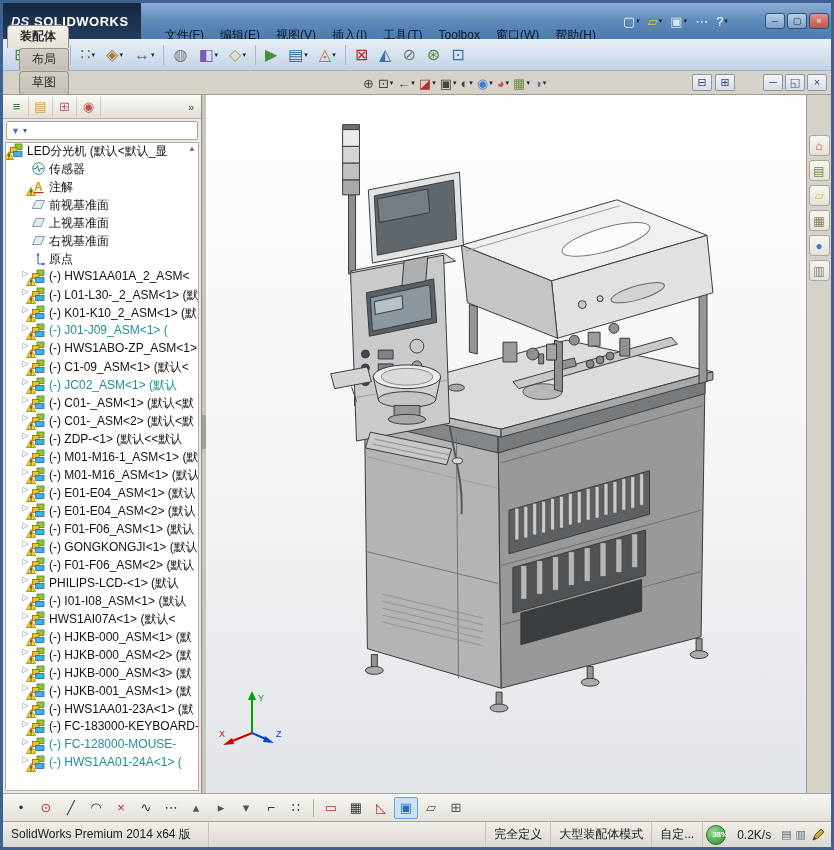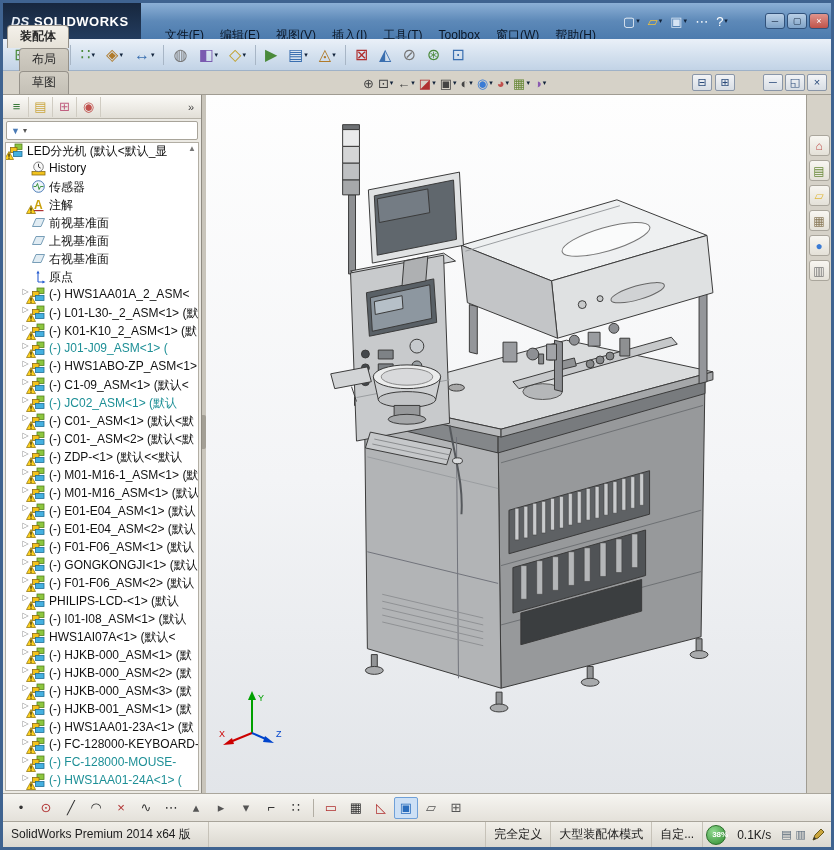--- a/index.html
+++ b/index.html
@@ -315,31 +315,20 @@
                     <rect x="4.45" y="6.6" width="1.1" height="1.1" fill="#111"></rect>
                   </svg>
                 </span>
               </span>
               <span class="tlabel">LED分光机 (默认&lt;默认_显</span>
             </div>
             <div class="tree-row">
               <span class="tw"></span>
               <span class="tico">
                 <svg viewBox="0 0 15 15">
-                  <rect x="1" y="10.5" width="13" height="3.5" fill="#f2c31d" stroke="#8a6d12" stroke-width="0.8"></rect>
-                  <circle cx="7.5" cy="5.8" r="4.8" fill="#f8f8f8" stroke="#666" stroke-width="0.8"></circle>
-                  <path d="M7.5 2.8v3l2.1 1.3" stroke="#333" stroke-width="1" fill="none"></path>
-                </svg>
-              </span>
-              <span class="tlabel">History</span>
-            </div>
-            <div class="tree-row">
-              <span class="tw"></span>
-              <span class="tico">
-                <svg viewBox="0 0 15 15">
                   <circle cx="7.5" cy="7.5" r="5.8" fill="#eef4fa" stroke="#3a6fb0" stroke-width="0.9"></circle>
                   <path d="M2.5 7.5h2.6l1.4-3 1.6 6 1.4-3h3" stroke="#2a8a2a" stroke-width="0.9" fill="none"></path>
                 </svg>
               </span>
               <span class="tlabel">传感器</span>
             </div>
             <div class="tree-row">
               <span class="tw"></span>
               <span class="tico">
                 <svg viewBox="0 0 15 15">
@@ -853,21 +842,21 @@
                   <rect x="4.5" y="8.5" width="8.5" height="5" fill="#45b0e0" stroke="#1f6e96" stroke-width="0.8"></rect>
                 </svg>
                 <span class="warn">
                   <svg viewBox="0 0 10 9">
                     <polygon points="5,0.5 9.5,8.5 0.5,8.5" fill="#ffd21e" stroke="#8a6d00" stroke-width="0.7"></polygon>
                     <rect x="4.45" y="2.6" width="1.1" height="3.2" fill="#111"></rect>
                     <rect x="4.45" y="6.6" width="1.1" height="1.1" fill="#111"></rect>
                   </svg>
                 </span>
               </span>
-              <span class="tlabel">(-) FC-128000-KEYBOARD-</span>
+              <span class="tlabel">(-) FC-183000-KEYBOARD-</span>
             </div>
             <div class="tree-row">
               <span class="tw">▷</span>
               <span class="tico">
                 <svg viewBox="0 0 15 15">
                   <rect x="6" y="1" width="7" height="5.5" fill="#8dc63f" stroke="#55801e" stroke-width="0.8"></rect>
                   <rect x="1.5" y="4.5" width="6.5" height="5" fill="#f2c31d" stroke="#8a6d12" stroke-width="0.8"></rect>
                   <rect x="4.5" y="8.5" width="8.5" height="5" fill="#45b0e0" stroke="#1f6e96" stroke-width="0.8"></rect>
                 </svg>
                 <span class="warn">
@@ -1144,21 +1133,21 @@
 
   <div class="statusbar">
     <div class="scell product">SolidWorks Premium 2014 x64 版</div>
     <div class="sspacer"></div>
     <div class="scell">完全定义</div>
     <div class="scell">大型装配体模式</div>
     <div class="scell">自定...</div>
     <div class="gauge">
         <span>38%</span>
       </div>
-    <div class="scell" style="border-right:none;">0.1K/s</div>
+    <div class="scell" style="border-right:none;">0.2K/s</div>
     <span class="smini">▤</span>
     <span class="smini">▥</span>
     <span class="pencil">
       <svg width="14" height="14" viewBox="0 0 14 14">
           <polygon points="2,12 4,7 10,1 13,4 7,10" fill="#caa53d" stroke="#6a5a1a"></polygon>
           <polygon points="2,12 3.2,8.8 5.2,10.8" fill="#333"></polygon>
         </svg>
     </span>
   </div>
 </div>

